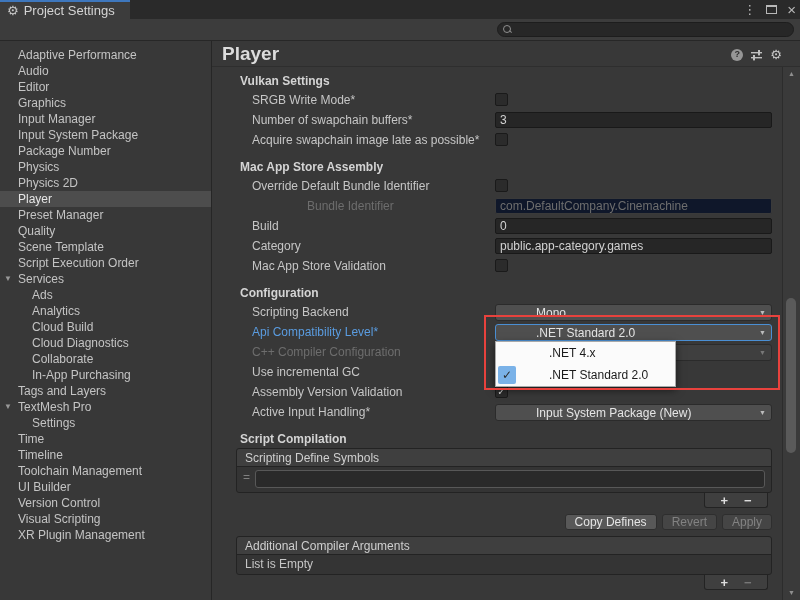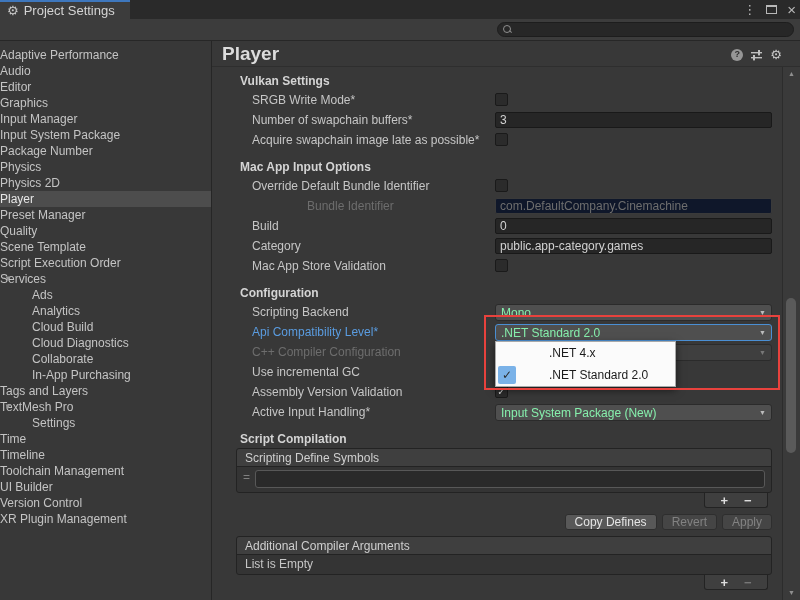--- a/index.html
+++ b/index.html
@@ -22,21 +22,21 @@
   
   .toolbar { position:absolute; left:0; top:19px; width:800px; height:22px; background:#3c3c3c; border-bottom:1px solid #272727; }
   .searchbox { position:absolute; left:497px; top:3px; width:297px; height:15px; background:#272727;
                border:1px solid #1d1d1d; border-radius:8px; display:flex; align-items:center; padding-left:5px; gap:4px; }
   .mag { position:relative; width:9px; height:9px; flex:0 0 9px; }
   .mag::before { content:""; position:absolute; left:0; top:0; width:6px; height:6px; border:1.3px solid #8f8f8f; border-radius:50%; }
   .mag::after { content:""; position:absolute; left:6px; top:6px; width:3px; height:1.3px; background:#8f8f8f; transform:rotate(45deg); }
   .searchbox input { flex:1; background:transparent; border:none; outline:none; color:#d0d0d0; font-size:11px; height:13px; font-family:inherit; }
   
   .sidebar { position:absolute; left:0; top:41px; width:211px; height:559px; background:#383838; padding-top:6px; overflow:hidden; }
-  .side-item { position:relative; height:16px; line-height:16px; color:#c4c4c4; white-space:nowrap; cursor:default; }
+  .side-item { position:relative; height:16px; line-height:16px; padding-left:18px; color:#c4c4c4; white-space:nowrap; cursor:default; }
   .side-item.indent { padding-left:32px; }
   .side-item.selected { background:#4d4d4d; color:#e6e6e6; }
   .side-item .tri { position:absolute; left:4px; top:0; font-size:8px; color:#989898; }
   .v-div { position:absolute; left:211px; top:41px; width:1px; height:559px; background:#262626; }
   
   .main { position:absolute; left:212px; top:41px; width:588px; height:559px; background:#383838; }
   .panel-header { position:absolute; left:0; top:0; width:100%; height:26px; border-bottom:1px solid #2e2e2e; }
   .panel-title { position:absolute; left:10px; top:2px; font-size:19px; font-weight:bold; color:#dcdcdc; }
   .hdr-icons { position:absolute; right:18px; top:7px; display:flex; gap:7px; align-items:center; }
   .help-ic { width:12px; height:12px; border-radius:50%; background:#969696; color:#2e2e2e; font-size:9px; font-weight:bold;
@@ -51,21 +51,21 @@
   .lbl.sub { left:53px;margin-left:42px; }
   .lbl.disabled { color:#6d6d6d; }
   .lbl.blue { color:#5a9ce0; }
   .checkbox { position:absolute; left:283px; top:3px; width:13px; height:13px; background:#2b2b2b;
               border:1px solid #1a1a1a; border-radius:2px; color:#d8d8d8; font-size:10px; line-height:11px; text-align:center; }
   .tfield { position:absolute; left:283px; width:277px; top:2px; height:16px; background:#262626; border:1px solid #191919;
             border-radius:2px; color:#d2d2d2; font-size:12px; padding:0 4px; outline:none; font-family:inherit; }
   .tfield:disabled { background:#0f172a; border-color:#3a3a3a; color:#6e6e6e; -webkit-text-fill-color:#6e6e6e; }
   .dropdown { position:absolute; left:283px; width:277px; top:2px; height:17px; background:#4f4f4f; border:1px solid #2b2b2b;
               border-radius:3px; display:flex; align-items:center; padding:0 5px; }
-  .dropdown .dd-text { flex:1; color:#86efac; white-space:nowrap; overflow:hidden; }
+  .dropdown .dd-text { flex:1; color:#e5e5e5; white-space:nowrap; overflow:hidden;margin-left:35px; }
   .dropdown .dd-arrow { font-size:7px; color:#bcbcbc; }
   .dropdown.focused { border-color:#4a8fd4; }
   .dropdown.disabled { background:#3f3f3f; }
   .dropdown.disabled .dd-arrow { color:#787878; }
   
   .dd-popup { position:absolute; left:283px; top:300px; width:181px; height:46px; background:#fbfbfb;
               border:1px solid #a9a9a9; box-shadow:0 3px 8px rgba(0,0,0,.55); z-index:5; }
   .dd-option { position:relative; height:22px; display:flex; align-items:center; }
   .opt-check { position:absolute; left:2px; top:2px; width:18px; height:18px; border-radius:2px;
                display:flex; align-items:center; justify-content:center; }
@@ -145,20 +145,21 @@
         <div class="side-item indent"><span>Collaborate</span></div>
         <div class="side-item indent"><span>In-App Purchasing</span></div>
         <div class="side-item"><span>Tags and Layers</span></div>
         <div class="side-item"><span class="tri">▼</span><span>TextMesh Pro</span></div>
         <div class="side-item indent"><span>Settings</span></div>
         <div class="side-item"><span>Time</span></div>
         <div class="side-item"><span>Timeline</span></div>
         <div class="side-item"><span>Toolchain Management</span></div>
         <div class="side-item"><span>UI Builder</span></div>
         <div class="side-item"><span>Version Control</span></div>
+        <div class="side-item"><span>Visual Scripting</span></div>
         <div class="side-item"><span>XR Plugin Management</span></div>
       </div>
   </div>
   <div class="v-div"></div>
 
   <div class="main">
     <div class="panel-header">
       <span class="panel-title">Player</span>
       <div class="hdr-icons">
         <span class="help-ic">?</span>
@@ -184,21 +185,21 @@
           <span class="lbl">Number of swapchain buffers*</span>
           <input class="tfield" value="3" style="">
         </div>
         <div class="row">
           <span class="lbl">Acquire swapchain image late as possible*</span>
           <span class="checkbox"></span>
         </div>
       </div>
 
       <div class="sec">
-        <div class="sec-h">Mac App Input Options</div>
+        <div class="sec-h">Mac App Store Assembly</div>
         <div class="row">
           <span class="lbl">Override Default Bundle Identifier</span>
           <span class="checkbox"></span>
         </div>
         <div class="row">
           <span class="lbl sub disabled">Bundle Identifier</span>
           <input class="tfield" disabled="" value="com.DefaultCompany.Cinemachine" style="">
         </div>
         <div class="row">
           <span class="lbl">Build</span>

